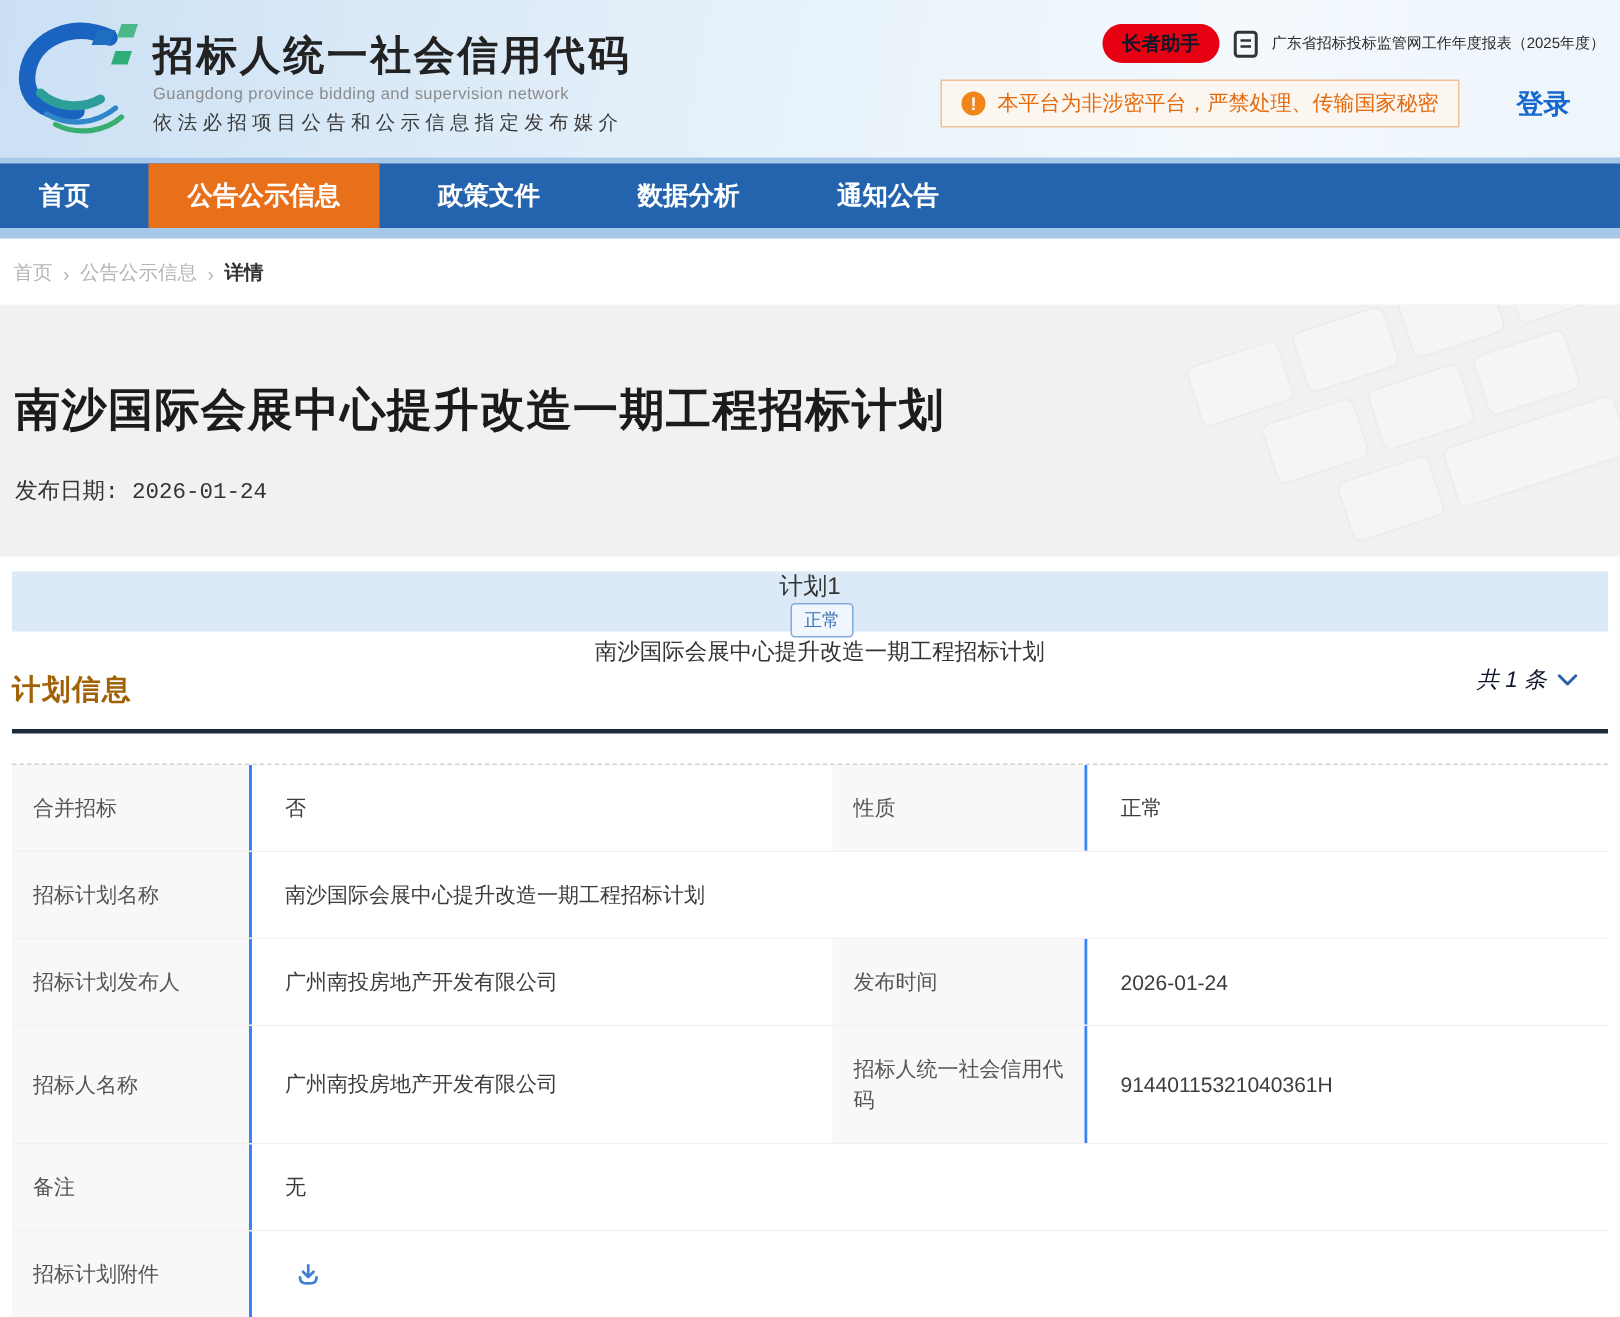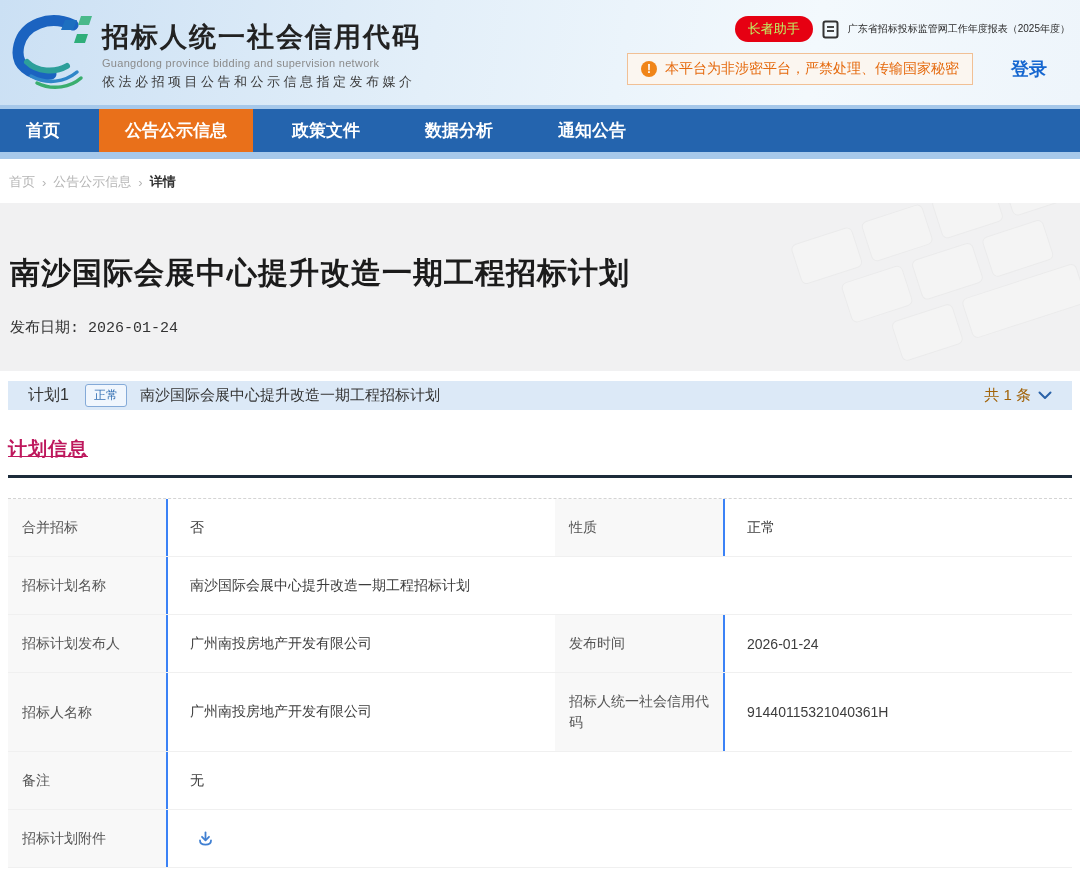--- a/index.html
+++ b/index.html
@@ -11,21 +11,21 @@
             background:linear-gradient(100deg,#cbe0f4 0%,#e3eff9 40%,#f3f9fd 75%,#eef5fb 100%); }
   .brand { display:flex; align-items:center; padding-left:4px; }
   .logo-wrap { width:96px; height:86px; display:flex; align-items:center; justify-content:center; }
   .brand-text { margin-left:2px; margin-top:4px; }
   .site-name { font-size:27px; font-weight:bold; color:#222; letter-spacing:2px; }
   .site-en { font-size:11px; color:#8b8b8b; margin-top:2px; letter-spacing:.3px; }
   .site-slogan { font-size:13px; color:#3a3a3a; margin-top:4px; letter-spacing:3.5px; }
 
   .header-right { display:flex; flex-direction:column; align-items:flex-end; padding:16px 10px 0 0; }
   .hr-top { display:flex; align-items:center; gap:9px; }
-  .elder-pill { background:#e60012; color:#bef264; font-size:13px; font-weight:normal;
+  .elder-pill { background:#e60012; color:#0f172a; font-size:13px; font-weight:bold;
                 padding:4px 13px; border-radius:14px; cursor:pointer; }
   .doc-icon svg { display:block; }
   .report-link { font-size:10px; color:#2b2b2b; cursor:pointer; }
   .hr-bottom { display:flex; align-items:center; margin-top:11px; }
   .warn-box { display:flex; align-items:center; gap:8px; border:1px solid #f1c095;
               background:#fbf6f0; padding:6px 13px; font-size:14px; color:#e56a0e; }
   .warn-icon { width:16px; height:16px; border-radius:50%; background:#f08519; color:#fff;
                font-size:12px; font-weight:bold; display:flex; align-items:center; justify-content:center; }
   .login { font-size:18px; font-weight:bold; color:#1667d0; margin-left:38px; margin-right:23px; cursor:pointer; }
 
@@ -42,31 +42,31 @@
   .crumb.current { color:#333; font-weight:bold; cursor:default; }
 
   
   .hero { position:relative; height:168px; background:#f1f1f2; padding:50px 0 0 10px; overflow:hidden; }
   .hero-title { font-size:30px; font-weight:bold; color:#1b1b1b; letter-spacing:1px; position:relative; z-index:2; }
   .hero-date { margin-top:24px; font-size:15px; color:#333; position:relative; z-index:2;font-family:Liberation Mono, monospace; }
   .kb { position:absolute; right:-40px; top:-30px; width:560px; height:260px; transform:rotate(-18deg); opacity:.55; z-index:1; }
   .kb span { position:absolute; width:64px; height:42px; background:#f7f7f7; border:1px solid #e6e6e6; border-radius:6px; }
 
   
-  .plan-banner { margin:10px 8px 0; background:#dce9f7; height:29px; display:flex; align-items:center; padding:0 20px 0 20px; }
+  .plan-banner { margin:10px 8px 0; background:#dce9f7; height:40px; display:flex; align-items:center; padding:0 20px 0 20px;flex-direction:column; }
   .plan-no { font-size:16px; color:#333; }
   .plan-status { margin-left:16px; border:1px solid #84aad8; color:#3672b5; background:#f0f6fd;
                  font-size:12px; padding:2px 8px; border-radius:3px; }
   .plan-title { margin-left:13px; font-size:15px; color:#333; }
-  .plan-count { margin-left:auto; display:flex; gap:7px; color:#a16207;
-                font-size:15px; cursor:pointer; }
+  .plan-count { margin-left:auto; display:flex; align-items:center; gap:7px; color:#0f172a;
+                font-size:15px; cursor:pointer;font-style:italic; }
 
   
   .section-head { margin:26px 8px 0; border-bottom:3px solid #1c2b3a; padding-bottom:13px; }
-  .section-title { font-size:19px; font-weight:bold; color:#be185d; letter-spacing:1px;text-decoration:underline; }
+  .section-title { font-size:19px; font-weight:bold; color:#a16207; letter-spacing:1px; }
 
   
   .info-table { margin:20px 8px 0; border-top:1px dashed #d4d4d4; font-size:14px; }
   .t-row { display:grid; grid-template-columns:160px 387px 170px 1fr; border-bottom:1px solid #f0f0f0; }
   .t-cell { display:flex; align-items:center; }
   .t-label { background:#f8f8f8; color:#555; padding:18px 12px 18px 14px; border-right:2px solid #3b82f6; line-height:1.5; }
   .t-value { background:#fff; color:#3c3c3c; padding:18px 12px 18px 22px; border-right:2px solid #fff; }
   .t-span { grid-column:2 / 5; }
   .dl-icon { margin-left:8px; cursor:pointer; display:inline-flex; }
 </style>

